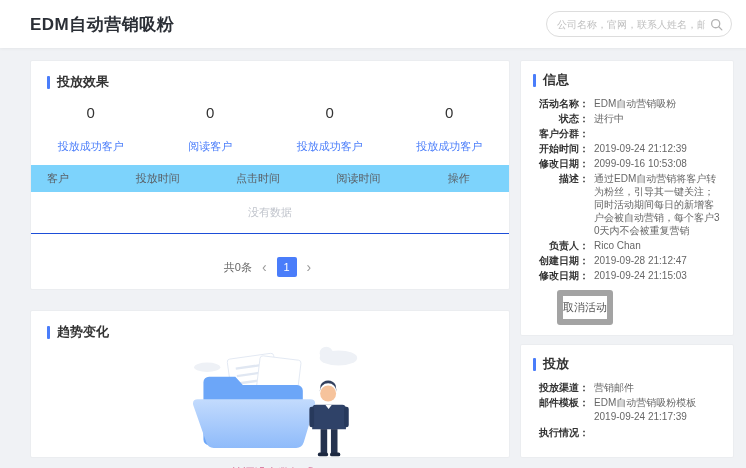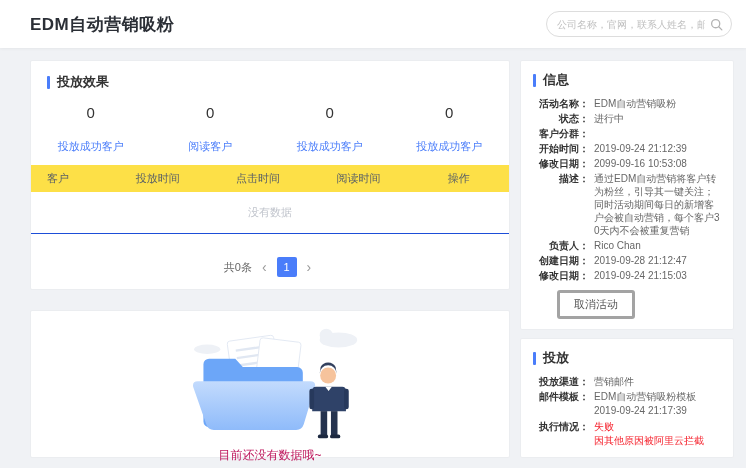--- a/index.html
+++ b/index.html
@@ -43,21 +43,21 @@
 
   
   .effect-card { padding:12px 0 12px; }
   .effect-card .panel-title { padding:0 16px; }
   .stats { display:flex; padding:13px 0 11px; }
   .stat { flex:1; text-align:center; }
   .stat .num { font-size:15px; color:#333; }
   .stat .lbl { display:inline-block; margin-top:18px; font-size:11px; color:#4a7dfa; cursor:pointer; text-decoration:none; }
   .thead {
     display:grid; grid-template-columns:16% 21% 21% 21% 21%;
-    background:#fde047; height:27px; align-items:center;
+    background:#7dd3fc; height:27px; align-items:center;
     font-size:11px; color:#5a6066;
   }
   .th { text-align:center; }
   .th.first { text-align:left; padding-left:16px; }
   .empty-cell {
     text-align:center; color:#c0c4cc; font-size:11px;
     padding:13px 0; border-bottom:1px solid #1d4ed8;
   }
   .pagination { display:flex; align-items:center; justify-content:center; margin-top:23px; font-size:11px; color:#666; gap:5px; }
   .chev { color:#999; font-size:14px; padding:0 5px; cursor:pointer; line-height:1; }
@@ -74,22 +74,22 @@
 
   
   .info-card { padding:10px 12px 10px; }
   .info-rows { margin-top:8px; }
   .irow { display:flex; margin-bottom:2px; }
   .ilabel { width:56px; flex:none; text-align:right; font-weight:700; color:#333; font-size:10px; line-height:1.3; }
   .ival { flex:1; margin-left:5px; color:#666; font-size:10px; line-height:1.3; word-break:break-all; }
   .ival .line { display:block; margin-bottom:1px; }
   .red { color:#f5222d; }
   .btn {
-    margin:6px 0 0 24px; background:#fff; border:3px solid #a3a3a3; border-radius:3px;
-    padding:4px 14px; font-size:11px; color:#555; cursor:pointer;
+    margin:6px 0 0 24px; background:#fff; border:6px solid #a3a3a3; border-radius:3px;
+    padding:4px 0; font-size:11px; color:#555; cursor:pointer;
     font-family:"Liberation Sans",sans-serif;
   }
   .delivery-card { flex:1; min-height:0; overflow:hidden; }
 </style>
 </head>
 <body>
 
 <div class="app">
 
   <header class="top-header">
@@ -147,20 +147,24 @@
 
         <div class="pagination">
           <span>共0条</span>
           <span class="chev">‹</span>
           <span class="page-current">1</span>
           <span class="chev">›</span>
         </div>
       </section>
 
       <section class="card trend-card">
+        <div class="panel-title">
+          <span class="marker"></span>
+          <span>趋势变化</span>
+        </div>
         <div class="trend-body">
           <svg width="208" height="120" viewBox="0 0 210 128">
             <g fill="#eef1f6">
               <ellipse cx="178" cy="18" rx="20" ry="8"></ellipse>
               <circle cx="165" cy="13" r="7"></circle>
               <ellipse cx="38" cy="28" rx="14" ry="5"></ellipse>
             </g>
             <g>
               <rect x="62" y="16" width="50" height="46" rx="3" fill="#fff" stroke="#e3e9f3" transform="rotate(-8 87 39)"></rect>
               <g stroke="#e0e7f2" stroke-width="2.5" transform="rotate(-8 87 39)">
@@ -255,24 +259,20 @@
           </div>
           <div class="irow">
             <span class="ilabel">邮件模板：</span>
             <span class="ival">
               <span class="line">EDM自动营销吸粉模板</span>
               <span class="line">2019-09-24 21:17:39</span>
             </span>
           </div>
           <div class="irow">
             <span class="ilabel">执行情况：</span>
-            <span class="ival">
-              <span class="line red">失败</span>
-              <span class="line red">因其他原因被阿里云拦截</span>
-            </span>
           </div>
         </div>
 
       </section>
     </div>
 
   </main>
 </div>
 
 </body></html>

